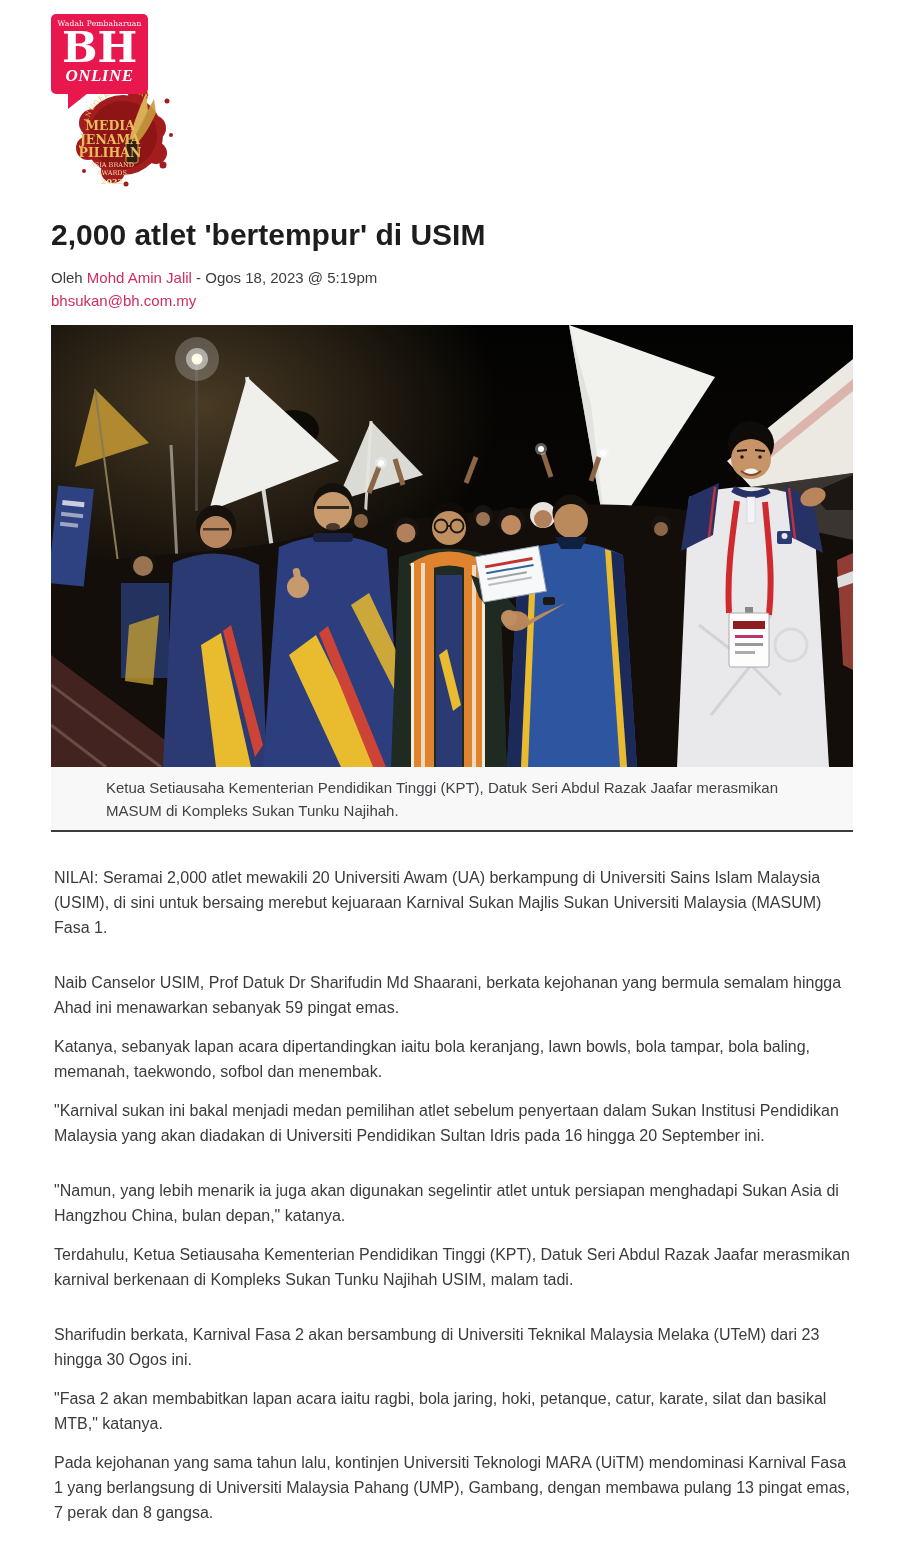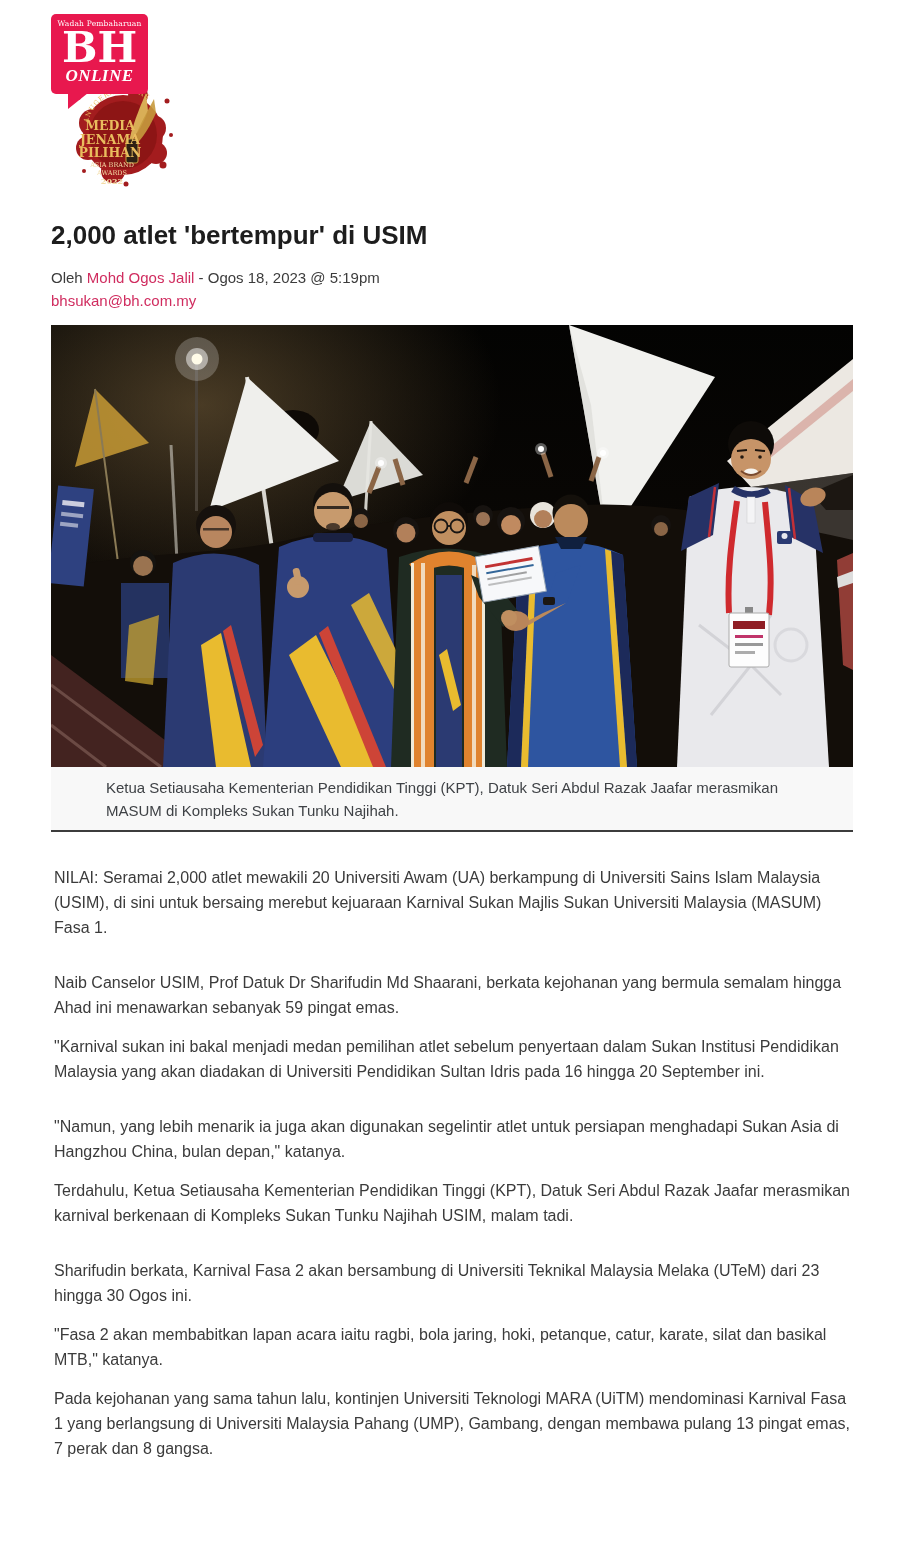--- a/index.html
+++ b/index.html
@@ -13,21 +13,21 @@
   .bh-logo { position:relative; width:97px; height:80px; background:#e8184e; border-radius:5px;
              color:#fff; text-align:center; cursor:pointer; flex:0 0 auto; }
   .bh-logo .logo-top { font-family:"DejaVu Serif", serif; font-size:7.5px; padding-top:5px; letter-spacing:.2px; }
   .bh-logo .logo-main { font-family:"DejaVu Serif", serif; font-weight:bold; font-size:42px; line-height:.95; }
   .bh-logo .logo-sub { font-family:Liberation Serif, serif; font-style:italic; font-weight:bold; font-size:17px; letter-spacing:.5px; margin-top:-2px; }
   .bh-logo .logo-tail { position:absolute; left:17px; bottom:-15px; width:0; height:0;
              border-top:16px solid #e8184e; border-right:20px solid transparent; }
   .award-badge { margin-left:14px; margin-top:-11px; flex:0 0 auto; }
 
   
-  h1.headline { font-size:26px; line-height:36px; font-weight:700; color:#1d1d1d; margin:26px 0 13px; }
+  h1.headline { font-size:30px; line-height:36px; font-weight:700; color:#1d1d1d; margin:26px 0 13px; }
   .byline { font-size:15px; line-height:23px; color:#3c3c3c; margin:0; }
   .byline a, .email a { color:#d02c5f; text-decoration:none; cursor:pointer; }
   .email { font-size:15px; line-height:23px; margin:0 0 13px; }
 
   
   figure { margin:0; }
   .photo { width:802px; height:442px; background:#000; overflow:hidden; }
   .photo svg { display:block; width:802px; height:442px; }
   figcaption { background:#f8f8f8; border-bottom:2px solid #3c3c3c; 
                font-size:15px; line-height:23px; color:#3f4246; padding:9px 55px 8px; }
@@ -88,21 +88,21 @@
           <text x="44" y="92" text-anchor="middle" font-family="DejaVu Serif, serif" font-size="6.5" fill="#f3dca6">AWARDS</text>
           <text x="44" y="101" text-anchor="middle" font-family="DejaVu Serif, serif" font-weight="bold" font-size="8" fill="#f3dca6">2022</text>
         </svg>
       </div>
     </header>
 
     <h1 class="headline">2,000 atlet 'bertempur' di USIM</h1>
 
     <div class="byline">
       <span>Oleh</span>
-      <a>Mohd Ogos Jalil</a>
+      <a>Mohd Amin Jalil</a>
       <span>- Ogos 18, 2023 @ 5:19pm</span>
     </div>
     <div class="email">
       <a>bhsukan@bh.com.my</a>
     </div>
 
     <figure>
       <div class="photo">
         <svg viewBox="0 0 802 442" preserveAspectRatio="xMidYMid slice">
           <defs>
@@ -300,20 +300,21 @@
       </div>
       <figcaption>Ketua Setiausaha Kementerian Pendidikan Tinggi (KPT), Datuk Seri Abdul Razak Jaafar merasmikan MASUM di Kompleks Sukan Tunku Najihah.</figcaption>
     </figure>
 
     <section class="article-body">
 
         <p>NILAI: Seramai 2,000 atlet mewakili 20 Universiti Awam (UA) berkampung di Universiti Sains Islam Malaysia (USIM), di sini untuk bersaing merebut kejuaraan Karnival Sukan Majlis Sukan Universiti Malaysia (MASUM) Fasa 1.</p>
 
         <p class="gap-large">Naib Canselor USIM, Prof Datuk Dr Sharifudin Md Shaarani, berkata kejohanan yang bermula semalam hingga Ahad ini menawarkan sebanyak 59 pingat emas.</p>
 
+        <p>Katanya, sebanyak lapan acara dipertandingkan iaitu bola keranjang, lawn bowls, bola tampar, bola baling, memanah, taekwondo, sofbol dan menembak.</p>
 
         <p>"Karnival sukan ini bakal menjadi medan pemilihan atlet sebelum penyertaan dalam Sukan Institusi Pendidikan Malaysia yang akan diadakan di Universiti Pendidikan Sultan Idris pada 16 hingga 20 September ini.</p>
 
         <p class="gap-large">"Namun, yang lebih menarik ia juga akan digunakan segelintir atlet untuk persiapan menghadapi Sukan Asia di Hangzhou China, bulan depan," katanya.</p>
 
         <p>Terdahulu, Ketua Setiausaha Kementerian Pendidikan Tinggi (KPT), Datuk Seri Abdul Razak Jaafar merasmikan karnival berkenaan di Kompleks Sukan Tunku Najihah USIM, malam tadi.</p>
 
         <p class="gap-large">Sharifudin berkata, Karnival Fasa 2 akan bersambung di Universiti Teknikal Malaysia Melaka (UTeM) dari 23 hingga 30 Ogos ini.</p>
 
         <p>"Fasa 2 akan membabitkan lapan acara iaitu ragbi, bola jaring, hoki, petanque, catur, karate, silat dan basikal MTB," katanya.</p>

